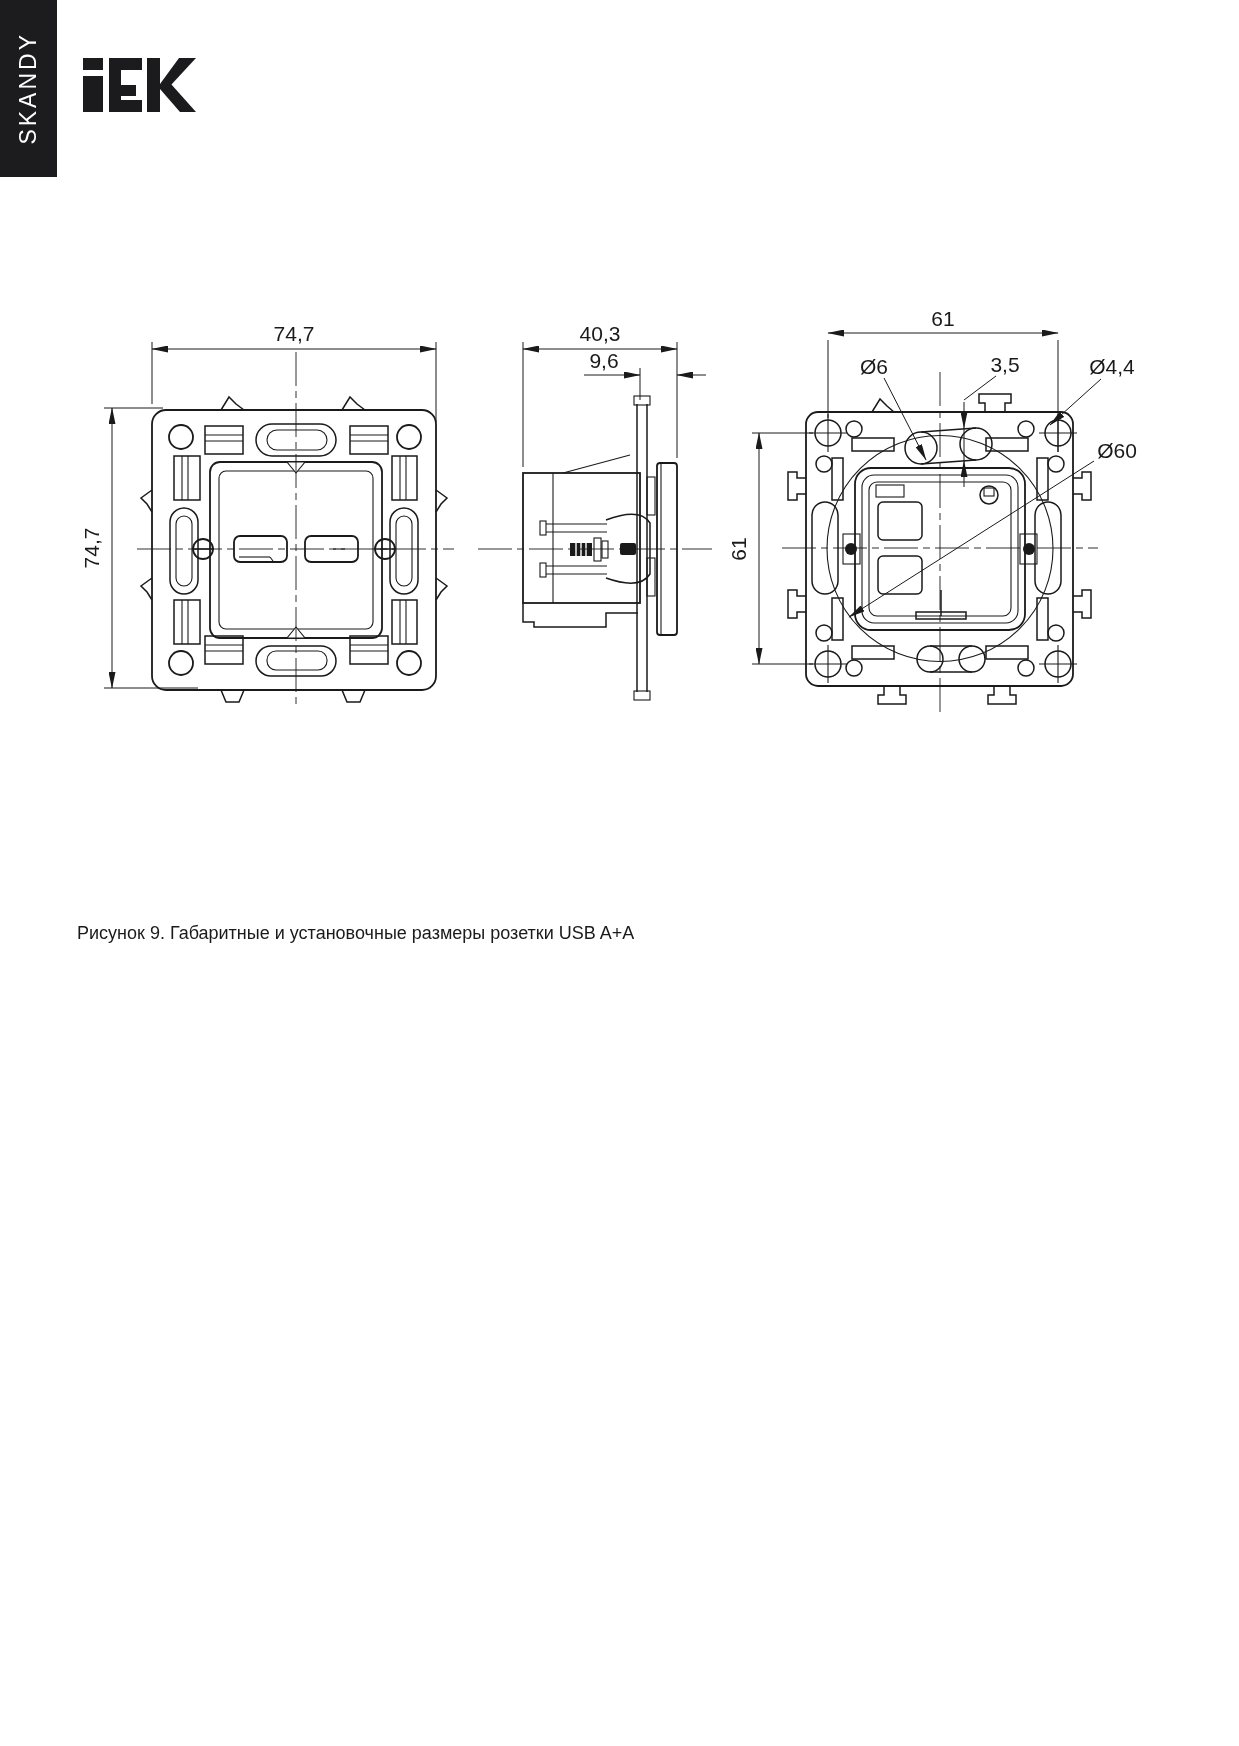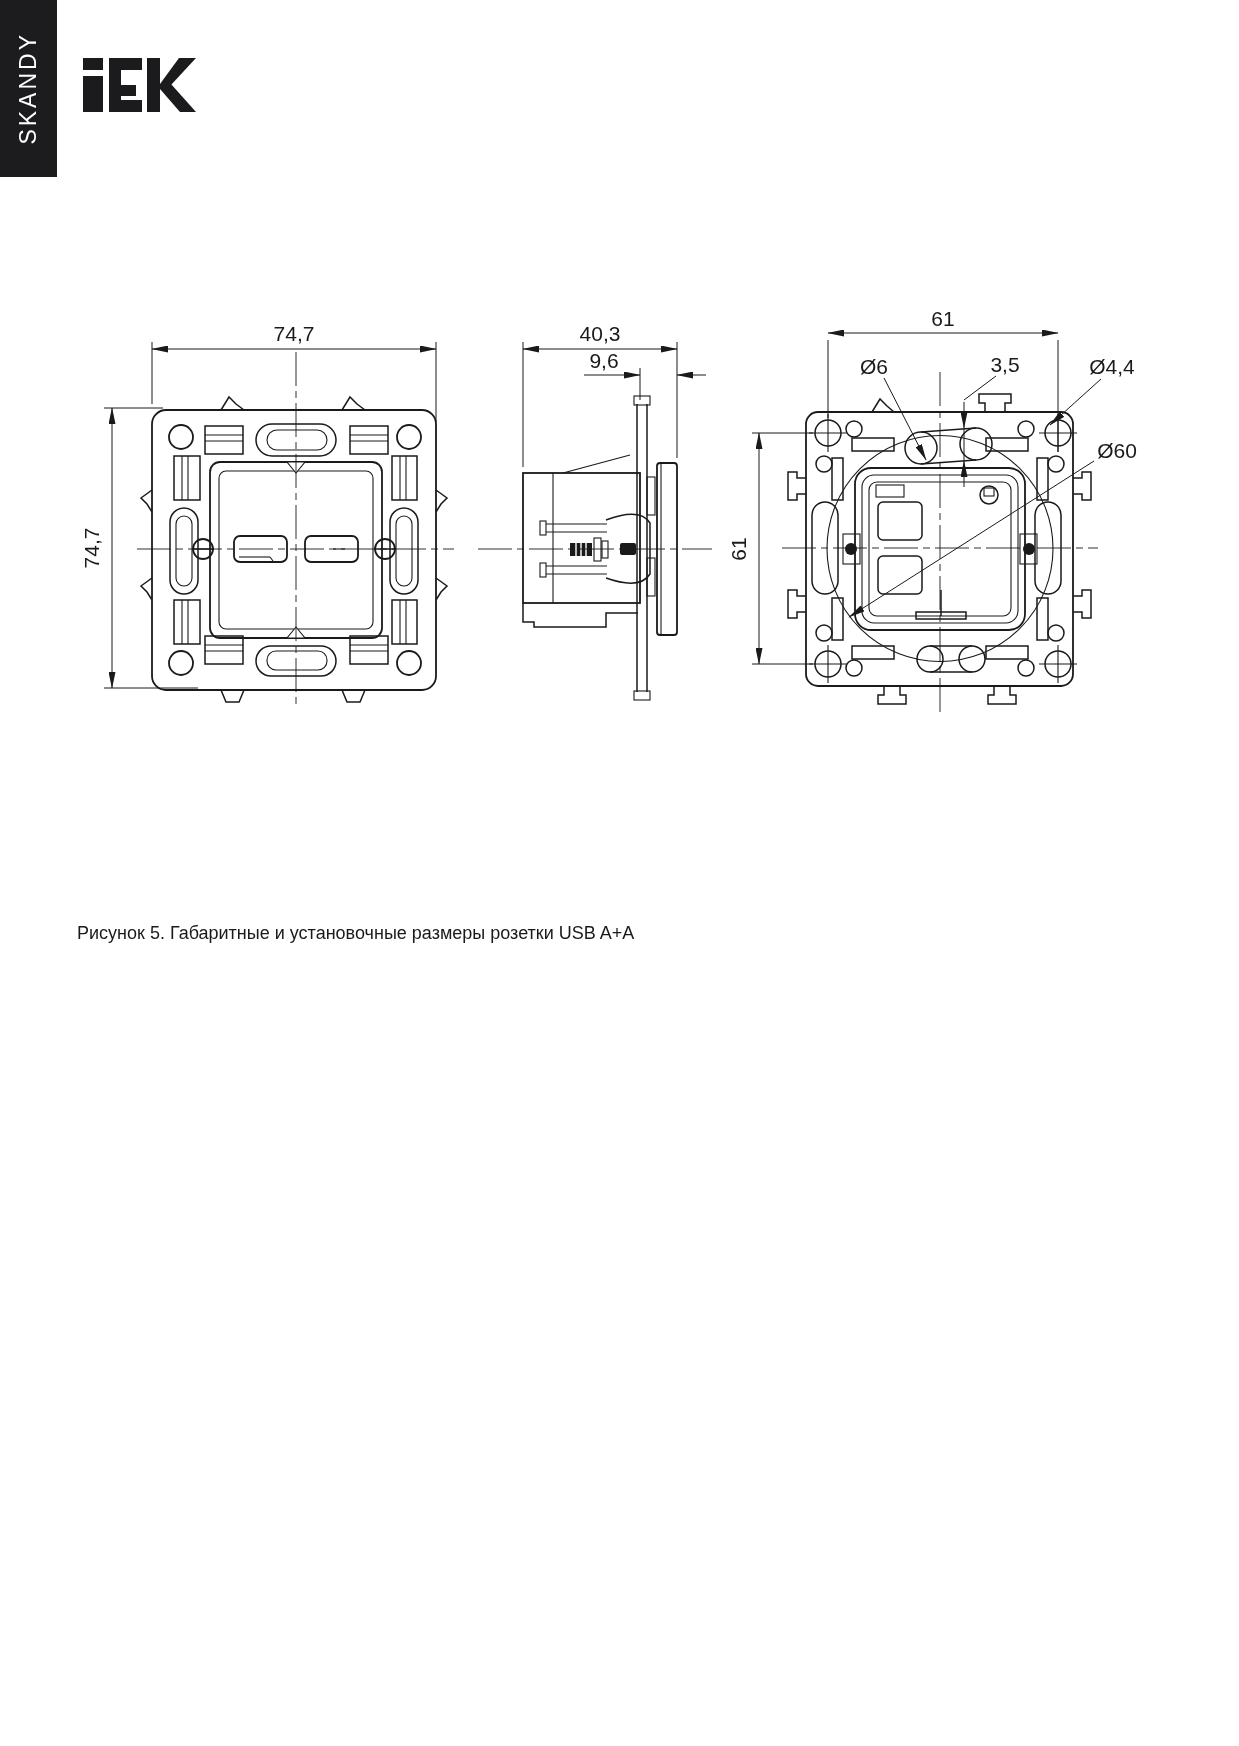--- a/index.html
+++ b/index.html
@@ -304,13 +304,13 @@
 
       <line x1="1101" y1="379" x2="1050" y2="425" class="dim" marker-end="url(#arr)"></line>
       <text class="dl" x="1112" y="374" text-anchor="middle">Ø4,4</text>
 
       <line x1="1094" y1="461" x2="849" y2="617" class="dim" marker-end="url(#arr)"></line>
       <text class="dl" x="1117" y="458" text-anchor="middle">Ø60</text>
     </g>
   </g>
 </svg>
 
-<div class="caption">Рисунок 5. Габаритные и установочные размеры розетки USB A+A</div>
+<div class="caption">Рисунок 9. Габаритные и установочные размеры розетки USB A+A</div>
 
 </body></html>

